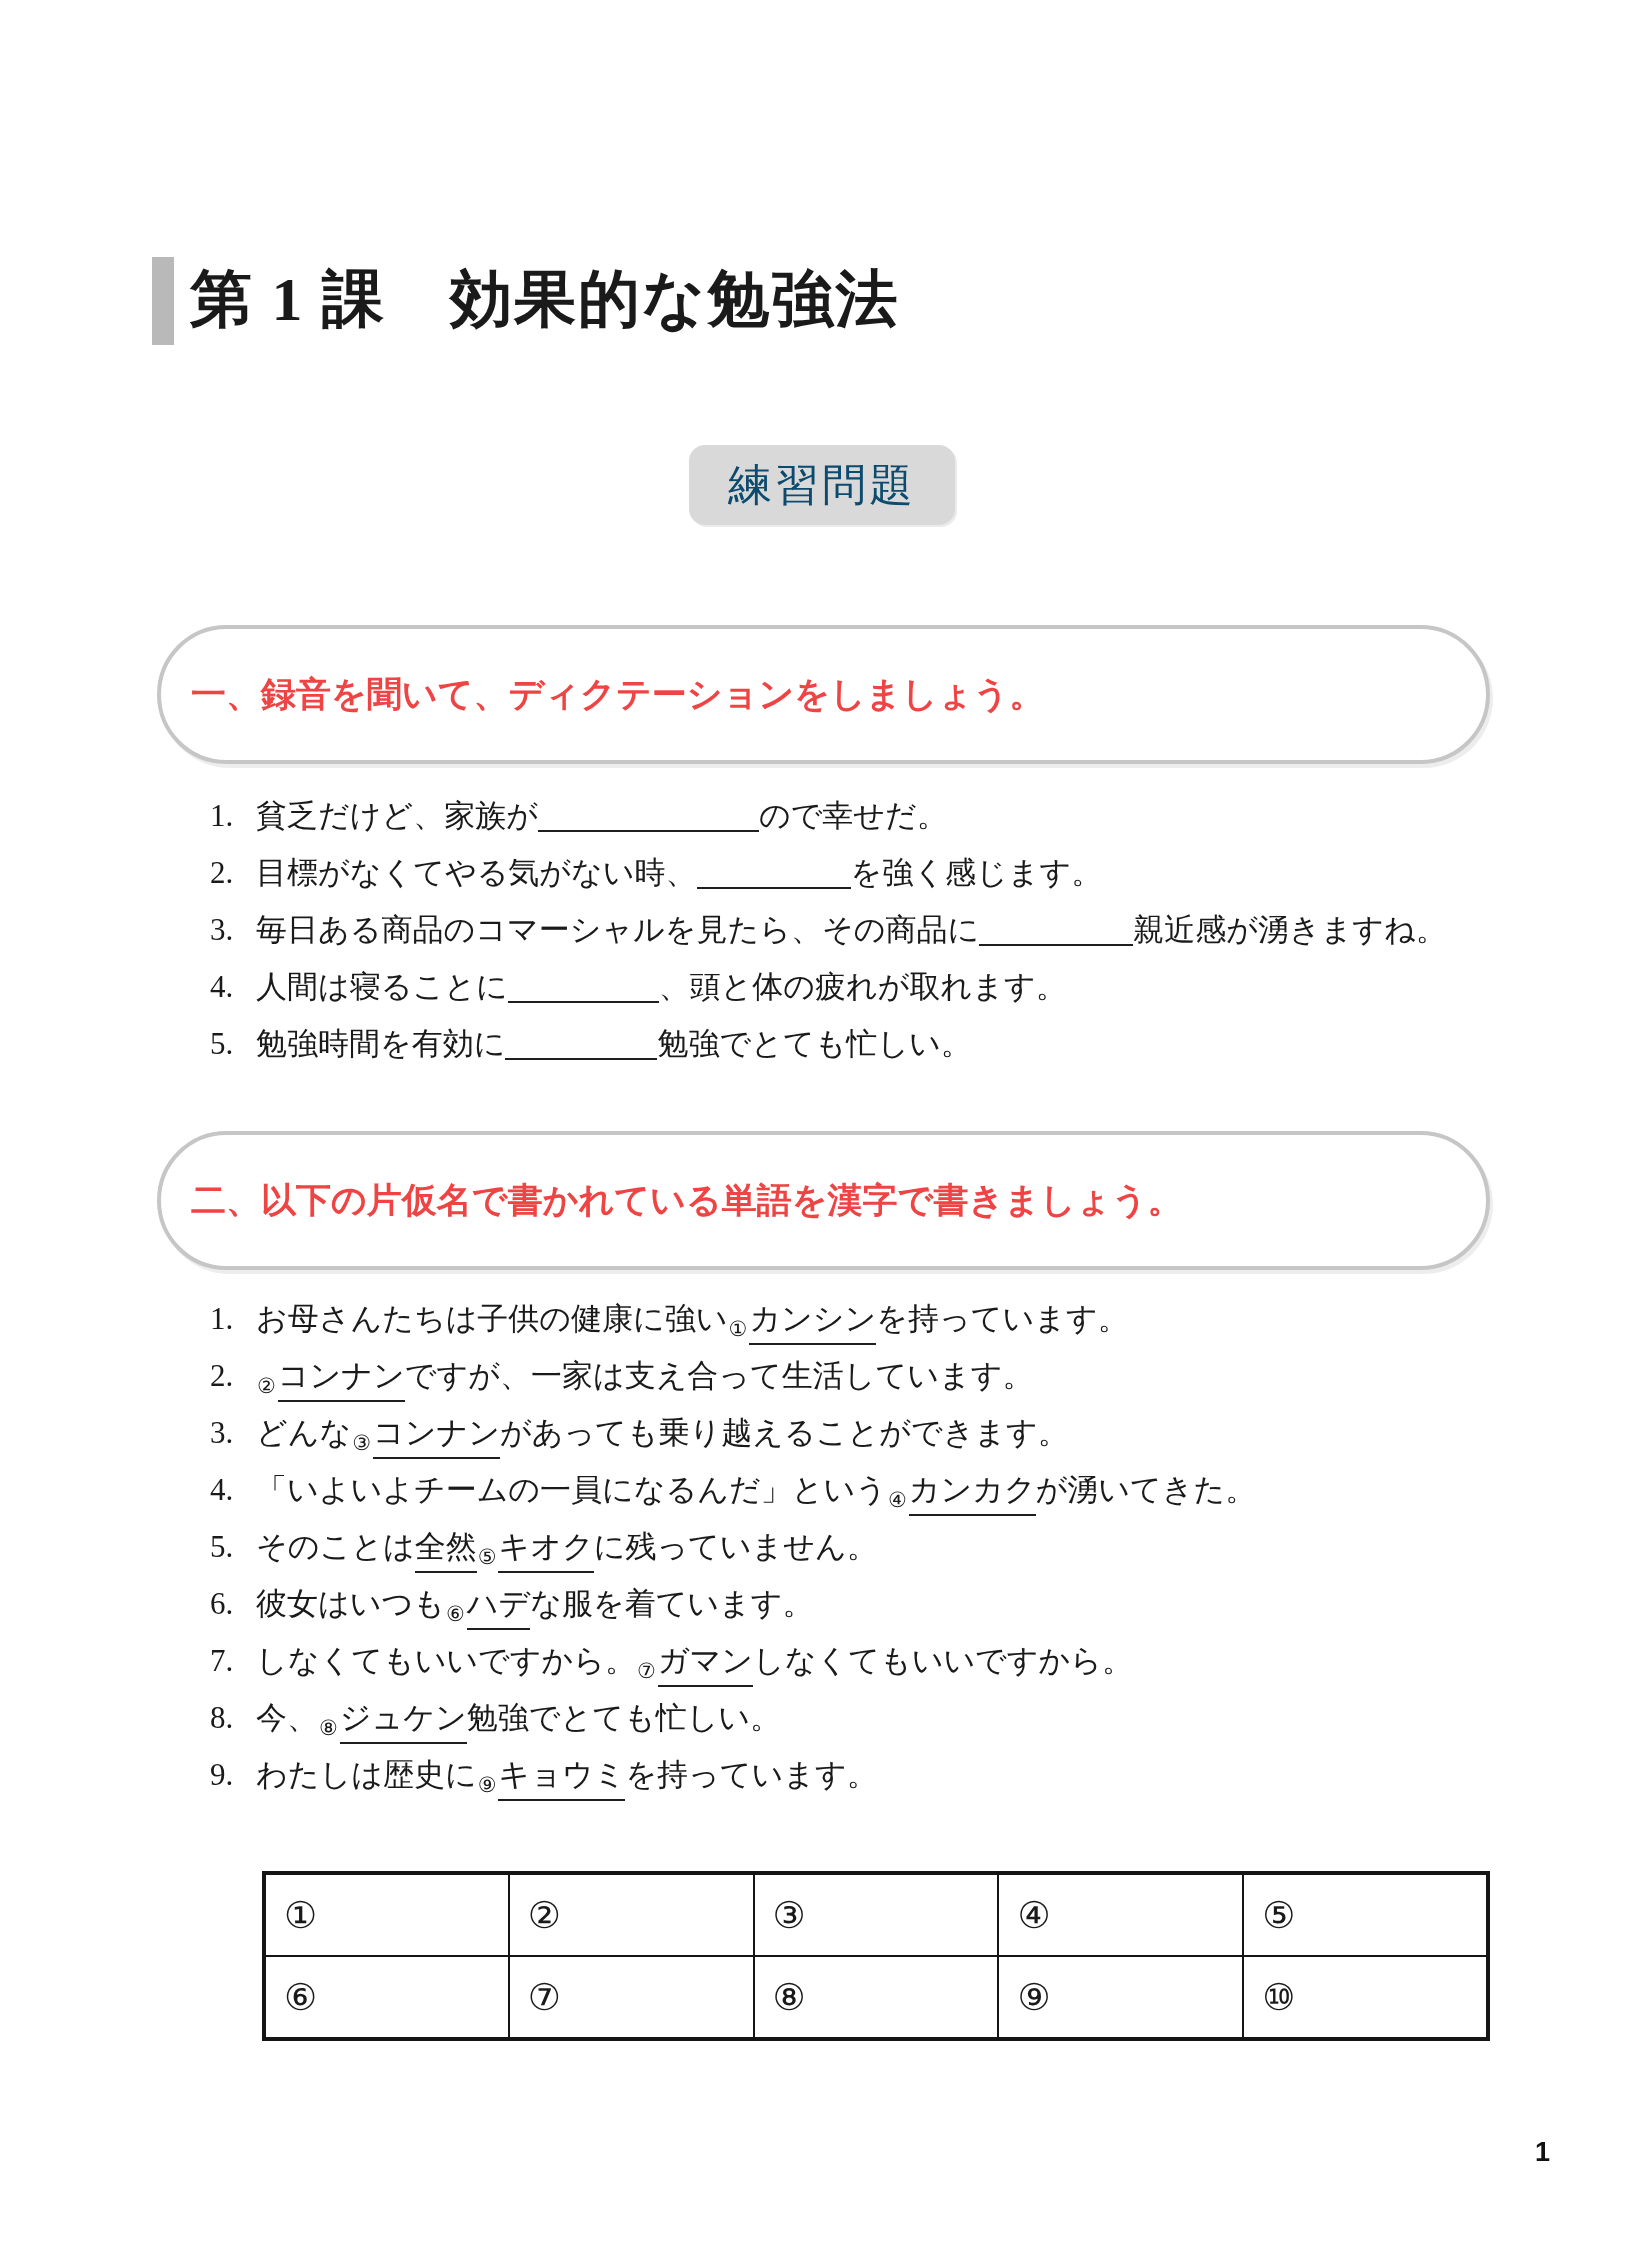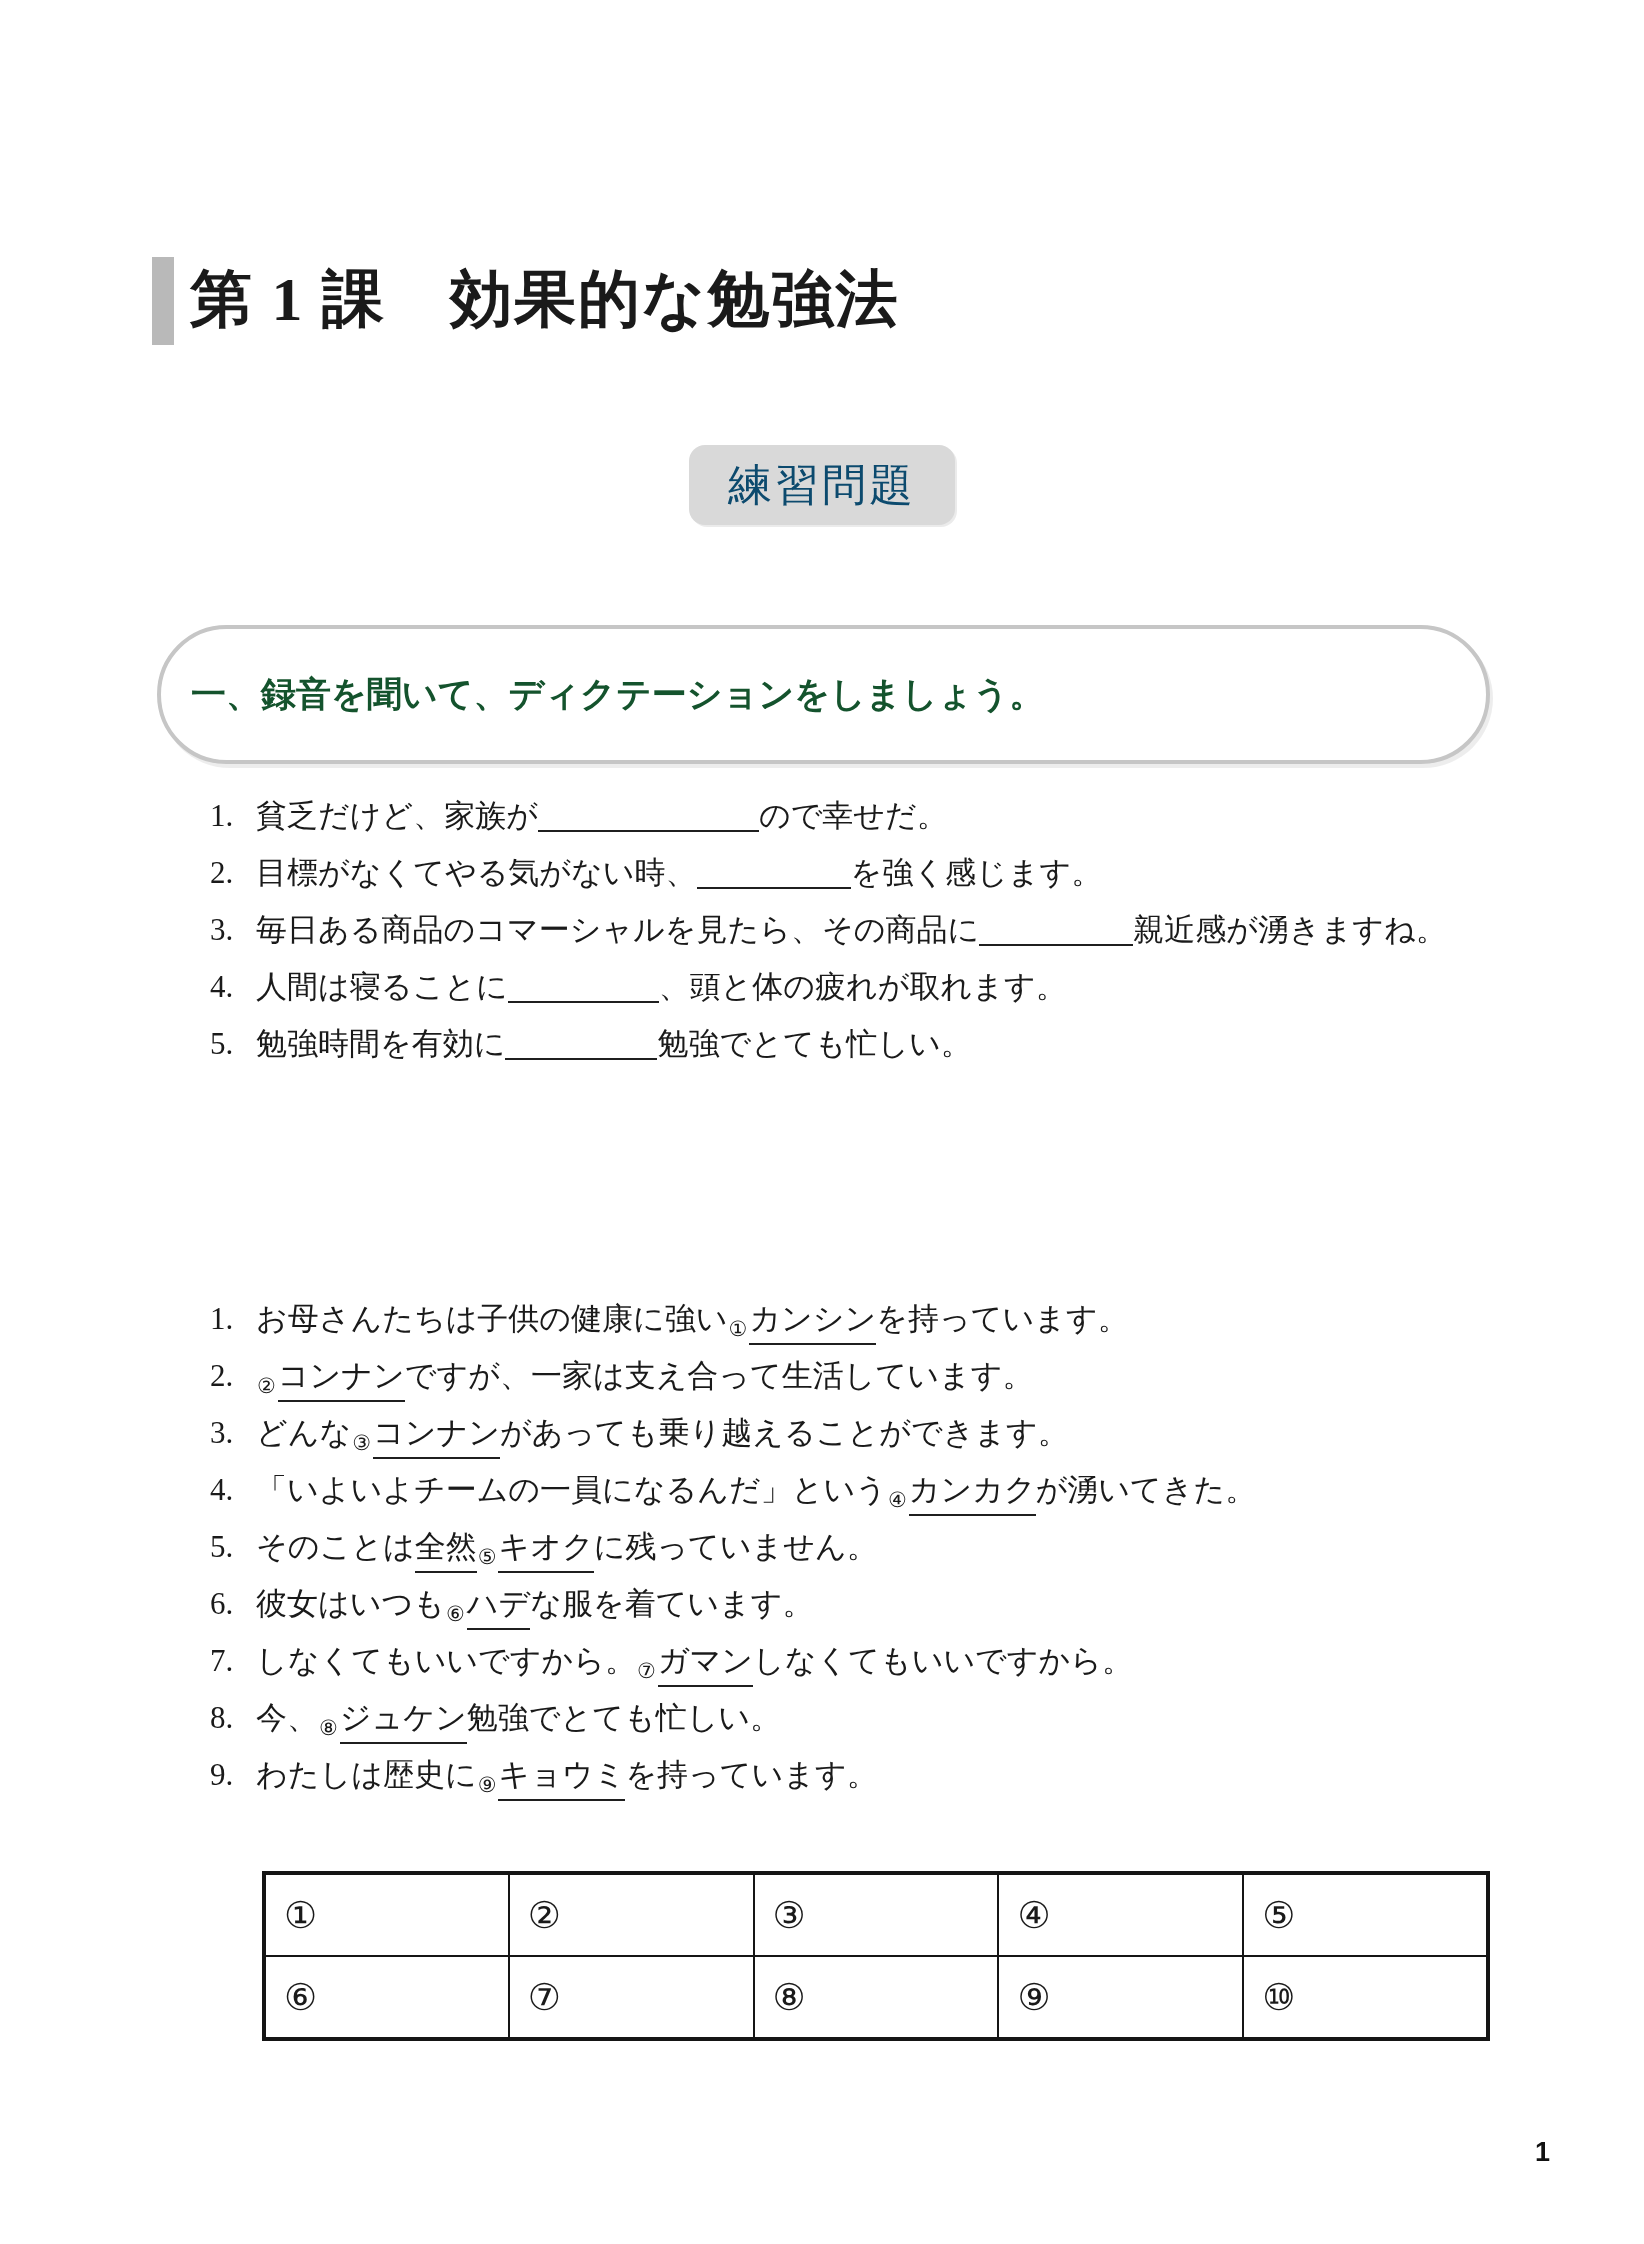--- a/index.html
+++ b/index.html
@@ -31,21 +31,21 @@
     box-shadow:2px 2px 0 rgba(0,0,0,0.08);
   }
   
   .section-box{
     position:absolute;left:157px;width:1333px;height:139px;
     border:4px solid #c6c6c6;border-radius:72px;background:#ffffff;
     box-sizing:border-box;
     display:flex;align-items:center;
     padding-left:30px;
     font-family:"Liberation Sans","DejaVu Sans",sans-serif;
-    font-weight:bold;font-size:35px;color:#14532d;
+    font-weight:bold;font-size:35px;color:#ef4444;
     white-space:nowrap;
     box-shadow:3px 4px 0 rgba(0,0,0,0.07);
   }
   #sec1-box{top:625px;}
   #sec2-box{top:1131px;}
   
   .items{position:absolute;left:210px;}
   #sec1-items{top:793px;}
   #sec2-items{top:1298px;}
   .item{
@@ -131,20 +131,23 @@
         <span>、頭と体の疲れが取れます。</span>
       </div>
       <div class="item">
         <span class="num">5.</span>
         <span>勉強時間を有効に</span>
         <span class="blank" style="width: 152px;"></span>
         <span>勉強でとても忙しい。</span>
       </div>
     </div>
 
+  <div class="section-box" id="sec2-box">
+    <span>二、以下の片仮名で書かれている単語を漢字で書きましょう。</span>
+  </div>
 
   <div class="items" id="sec2-items">
       <div class="item">
         <span class="num">1.</span>
         <span>お母さんたちは子供の健康に強い</span>
         <span class="circ">①</span>
         <span class="uline">カンシン</span>
         <span>を持っています。</span>
       </div>
       <div class="item">

